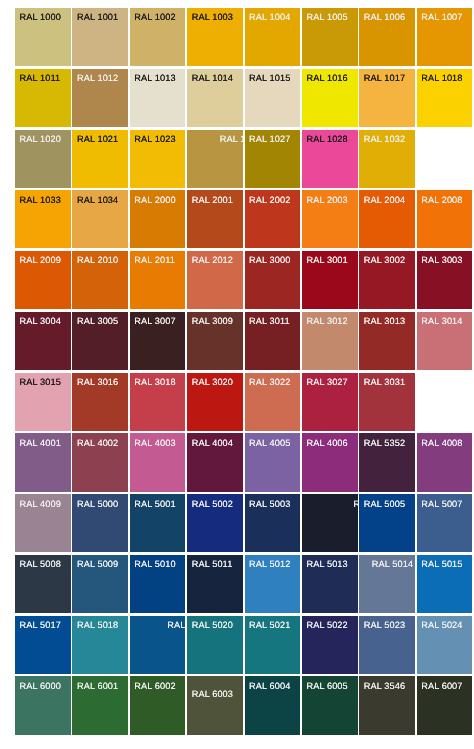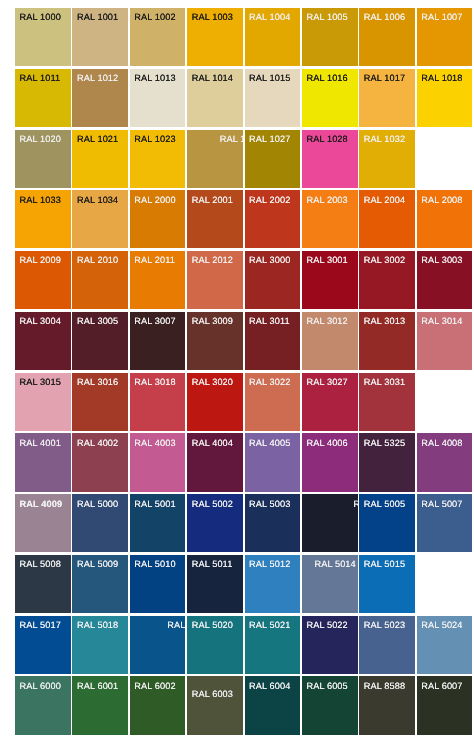--- a/index.html
+++ b/index.html
@@ -208,29 +208,29 @@
     <div class="cell" style="background-color: rgb(98, 24, 60);">
         <span class="cell-label" style="color: rgb(239, 239, 239);">RAL 4004</span>
       </div>
     <div class="cell" style="background-color: rgb(123, 99, 163);">
         <span class="cell-label" style="color: rgb(239, 239, 239);">RAL 4005</span>
       </div>
     <div class="cell" style="background-color: rgb(141, 44, 123);">
         <span class="cell-label" style="color: rgb(239, 239, 239);">RAL 4006</span>
       </div>
     <div class="cell" style="background-color: rgb(66, 34, 60);">
-        <span class="cell-label" style="color: rgb(239, 239, 239);">RAL 5325</span>
+        <span class="cell-label" style="color: rgb(239, 239, 239);">RAL 5352</span>
       </div>
     <div class="cell" style="background-color: rgb(131, 61, 127);">
         <span class="cell-label" style="color: rgb(239, 239, 239);">RAL 4008</span>
       </div>
   </div>
   <div class="row">
     <div class="cell" style="background-color: rgb(154, 131, 147);">
-        <span class="cell-label" style="color: rgb(239, 239, 239); font-weight: bold;">RAL 4009</span>
+        <span class="cell-label" style="color: rgb(239, 239, 239);">RAL 4009</span>
       </div>
     <div class="cell" style="background-color: rgb(49, 74, 116);">
         <span class="cell-label" style="color: rgb(239, 239, 239);">RAL 5000</span>
       </div>
     <div class="cell" style="background-color: rgb(19, 68, 104);">
         <span class="cell-label" style="color: rgb(239, 239, 239);">RAL 5001</span>
       </div>
     <div class="cell" style="background-color: rgb(21, 43, 125);">
         <span class="cell-label" style="color: rgb(239, 239, 239);">RAL 5002</span>
       </div>
@@ -256,20 +256,23 @@
       </div>
     <div class="cell" style="background-color: rgb(2, 65, 130);">
         <span class="cell-label" style="color: rgb(239, 239, 239);">RAL 5010</span>
       </div>
     <div class="cell" style="background-color: rgb(23, 36, 62);">
         <span class="cell-label" style="color: rgb(239, 239, 239);">RAL 5011</span>
       </div>
     <div class="cell" style="background-color: rgb(46, 128, 191);">
         <span class="cell-label" style="color: rgb(239, 239, 239);">RAL 5012</span>
       </div>
+    <div class="cell" style="background-color: rgb(31, 44, 86);">
+        <span class="cell-label" style="color: rgb(239, 239, 239);">RAL 5013</span>
+      </div>
     <div class="cell" style="background-color: rgb(101, 119, 150);">
         <span class="cell-label" style="color: rgb(239, 239, 239); padding-left: 8px;">RAL 5014</span>
       </div>
     <div class="cell" style="background-color: rgb(10, 109, 182);">
         <span class="cell-label" style="color: rgb(239, 239, 239);">RAL 5015</span>
       </div>
   </div>
   <div class="row">
     <div class="cell" style="background-color: rgb(1, 76, 146);">
         <span class="cell-label" style="color: rgb(239, 239, 239);">RAL 5017</span>
@@ -309,19 +312,19 @@
     <div class="cell" style="background-color: rgb(79, 83, 57);">
         <span class="cell-label" style="color: rgb(239, 239, 239); margin-top: 8px;">RAL 6003</span>
       </div>
     <div class="cell" style="background-color: rgb(12, 68, 69);">
         <span class="cell-label" style="color: rgb(239, 239, 239);">RAL 6004</span>
       </div>
     <div class="cell" style="background-color: rgb(19, 68, 52);">
         <span class="cell-label" style="color: rgb(239, 239, 239);">RAL 6005</span>
       </div>
     <div class="cell" style="background-color: rgb(58, 59, 46);">
-        <span class="cell-label" style="color: rgb(239, 239, 239);">RAL 8588</span>
+        <span class="cell-label" style="color: rgb(239, 239, 239);">RAL 3546</span>
       </div>
     <div class="cell" style="background-color: rgb(43, 50, 35);">
         <span class="cell-label" style="color: rgb(239, 239, 239);">RAL 6007</span>
       </div>
   </div>
 </div>
 
 </body></html>

